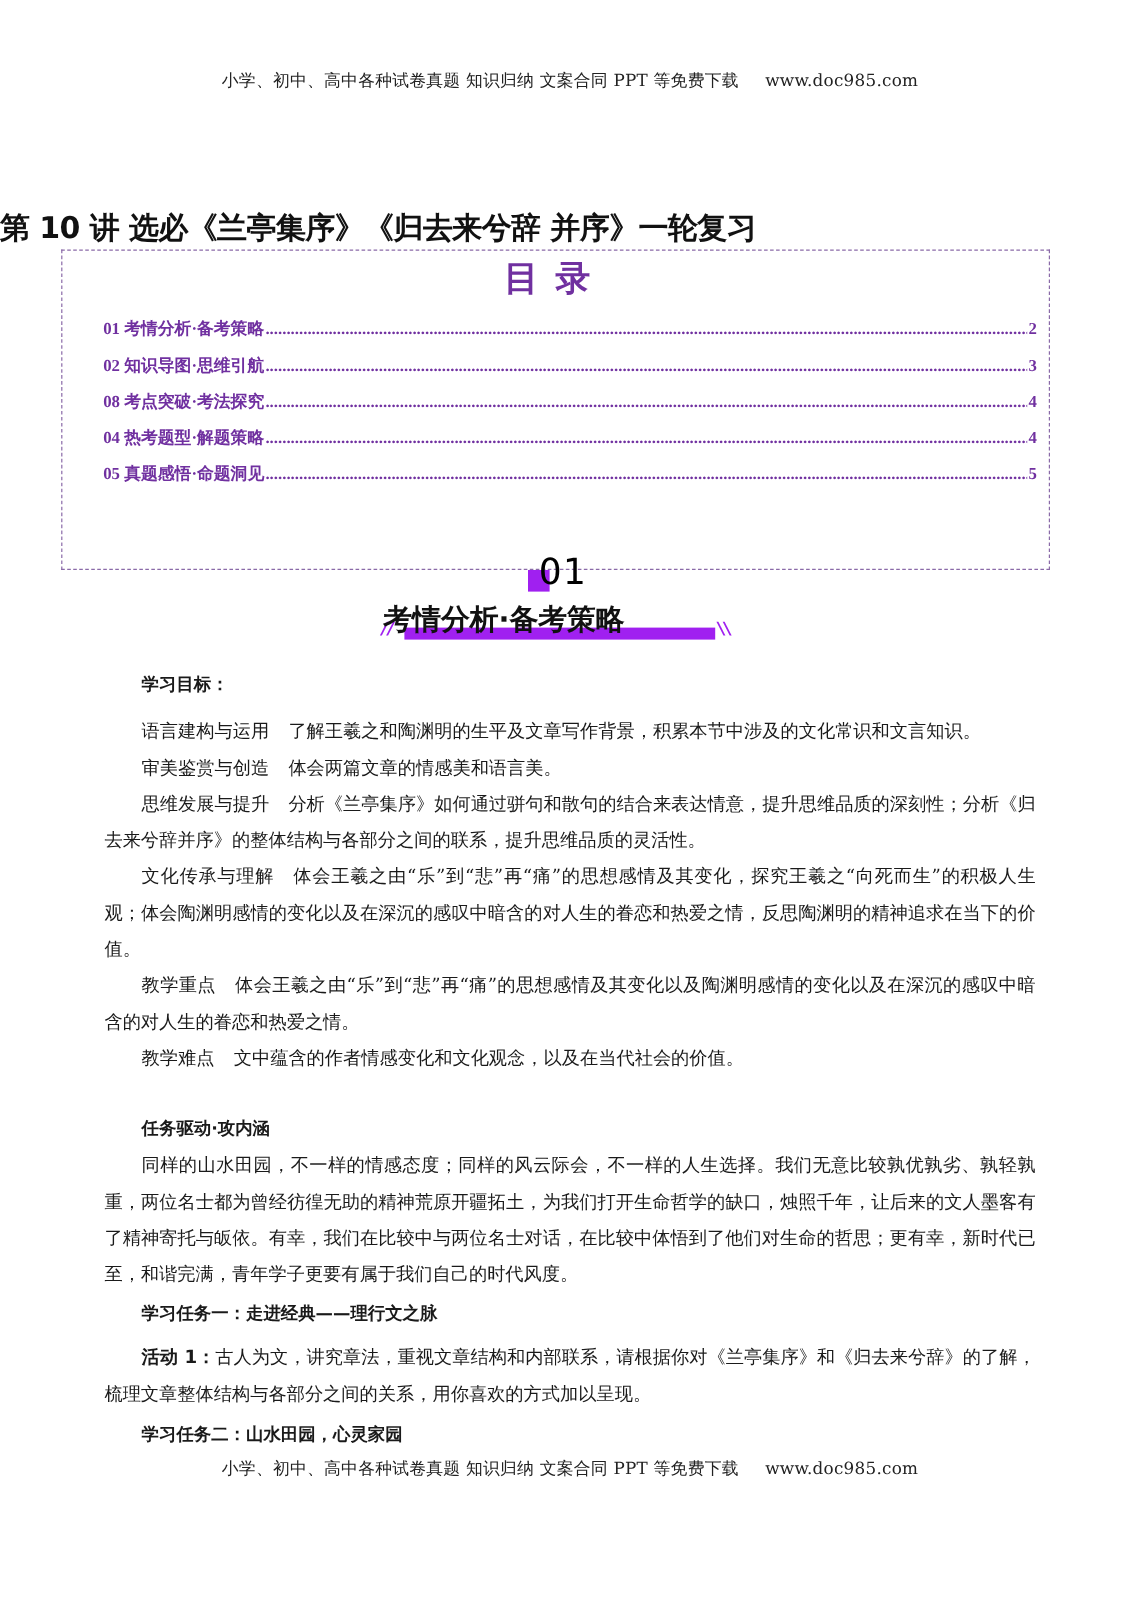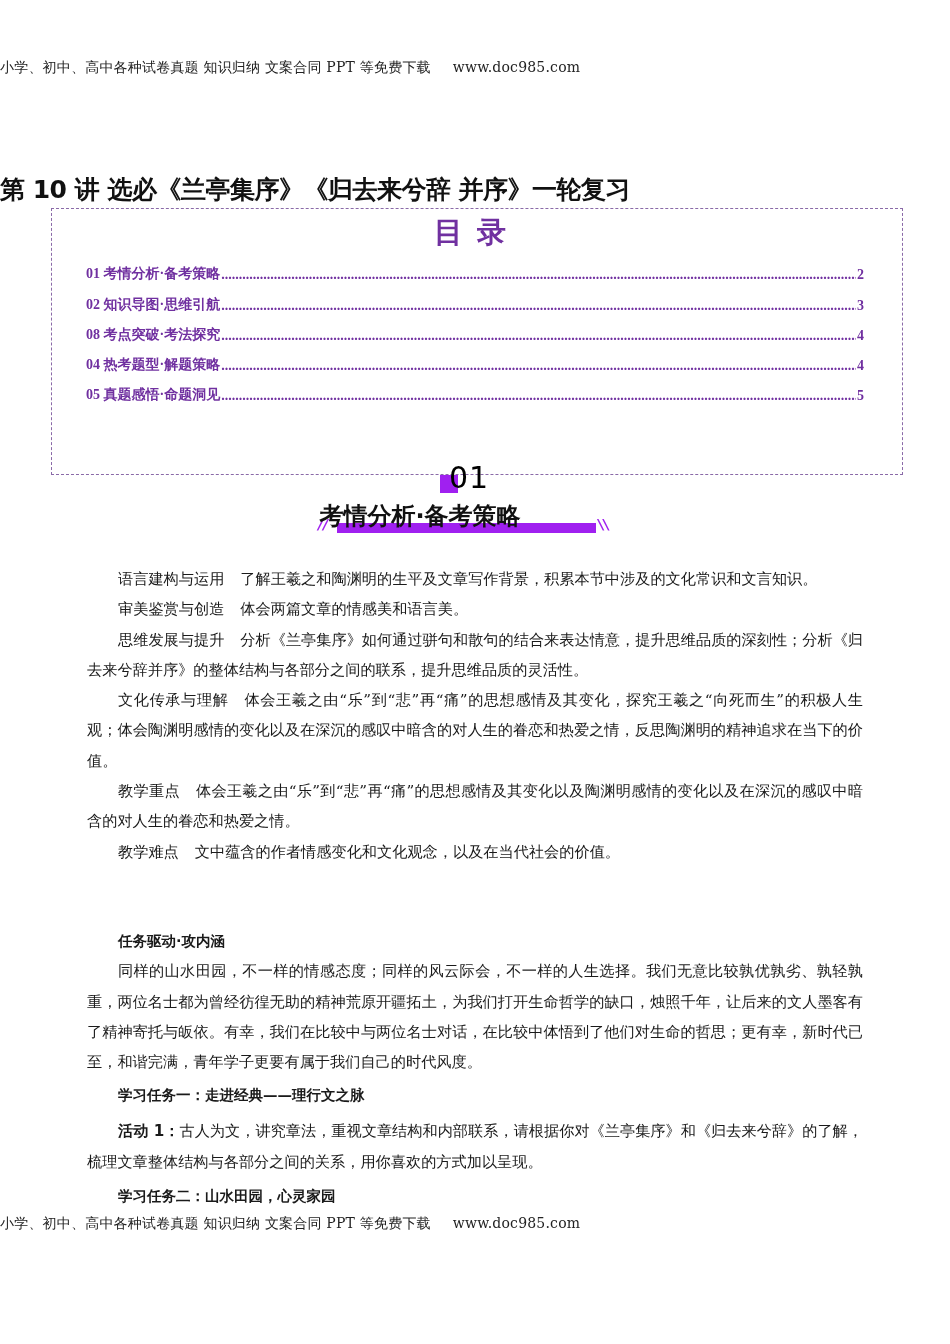--- a/index.html
+++ b/index.html
@@ -1,36 +1,35 @@
 <!DOCTYPE html>
 <html><head>
 <meta charset="utf-8">
 <style>
   html, body { margin: 0; padding: 0; background: #ffffff; }
   body { width: 950px; height: 1344px; position: relative; overflow: hidden;
          font-family: "DejaVu Serif", "Liberation Serif", serif; color: #1a1a1a; }
 
   .header-line, .footer-line {
-    position: absolute; left: 0; width: 950px; 
+    position: absolute; left: 0; width: 950px; text-align: center;
     font-size: 14px; color: #222; letter-spacing: 0.2px;
   }
   .header-line { top: 59px; }
   .footer-line { top: 1215px; }
   .header-line .gap, .footer-line .gap { display: inline-block; width: 22px; }
 
   .doc-title {
     position: absolute; top: 173px; left: 0; width: 768px; 
     font-family: "DejaVu Sans", "Liberation Sans", sans-serif;
     font-weight: bold; font-size: 25px; color: #111; letter-spacing: -0.5px;
   }
 
   .toc-box {
     position: absolute; left: 51px; top: 208px; width: 822px; height: 265px;
     border: 1px dashed #8a6aa8;
-    padding-left: 28px;
   }
   .toc-heading {
     position: absolute; top: 4px; left: 0; width: 100%; text-align: center;
     font-family: "DejaVu Sans", "Liberation Sans", sans-serif;
     font-weight: bold; font-size: 29px; color: #7030a0; letter-spacing: 14px;
   }
   .toc-list { position: absolute; top: 44px; left: 34px; width: 778px; }
   .toc-item {
     display: flex; align-items: flex-end; height: 30.3px;
     font-size: 14px; font-weight: bold; color: #7030a0;
@@ -118,20 +117,21 @@
 <div>
   <div class="badge-square"></div>
   <div class="badge-num">01</div>
   <div class="badge-bar"></div>
   <div class="slash left">//</div>
   <div class="badge-title">考情分析·备考策略</div>
   <div class="slash right">//</div>
 </div>
 
 <div class="body" style="top:556px;">
+  <p class="h">学习目标：</p>
   <p class="p" style="margin-top:8px;"><span class="term">语言建构与运用</span><span>了解王羲之和陶渊明的生平及文章写作背景，积累本节中涉及的文化常识和文言知识。</span></p>
   <p class="p"><span class="term">审美鉴赏与创造</span><span>体会两篇文章的情感美和语言美。</span></p>
   <p class="p"><span class="term">思维发展与提升</span><span>分析《兰亭集序》如何通过骈句和散句的结合来表达情意，提升思维品质的深刻性；分析《归去来兮辞并序》的整体结构与各部分之间的联系，提升思维品质的灵活性。</span></p>
   <p class="p"><span class="term">文化传承与理解</span><span>体会王羲之由“乐”到“悲”再“痛”的思想感情及其变化，探究王羲之“向死而生”的积极人生观；体会陶渊明感情的变化以及在深沉的感叹中暗含的对人生的眷恋和热爱之情，反思陶渊明的精神追求在当下的价值。</span></p>
   <p class="p"><span class="term">教学重点</span><span>体会王羲之由“乐”到“悲”再“痛”的思想感情及其变化以及陶渊明感情的变化以及在深沉的感叹中暗含的对人生的眷恋和热爱之情。</span></p>
   <p class="p"><span class="term">教学难点</span><span>文中蕴含的作者情感变化和文化观念，以及在当代社会的价值。</span></p>
 </div>
 
 <div class="body" style="top:926px;">
   <p class="h">任务驱动·攻内涵</p>

